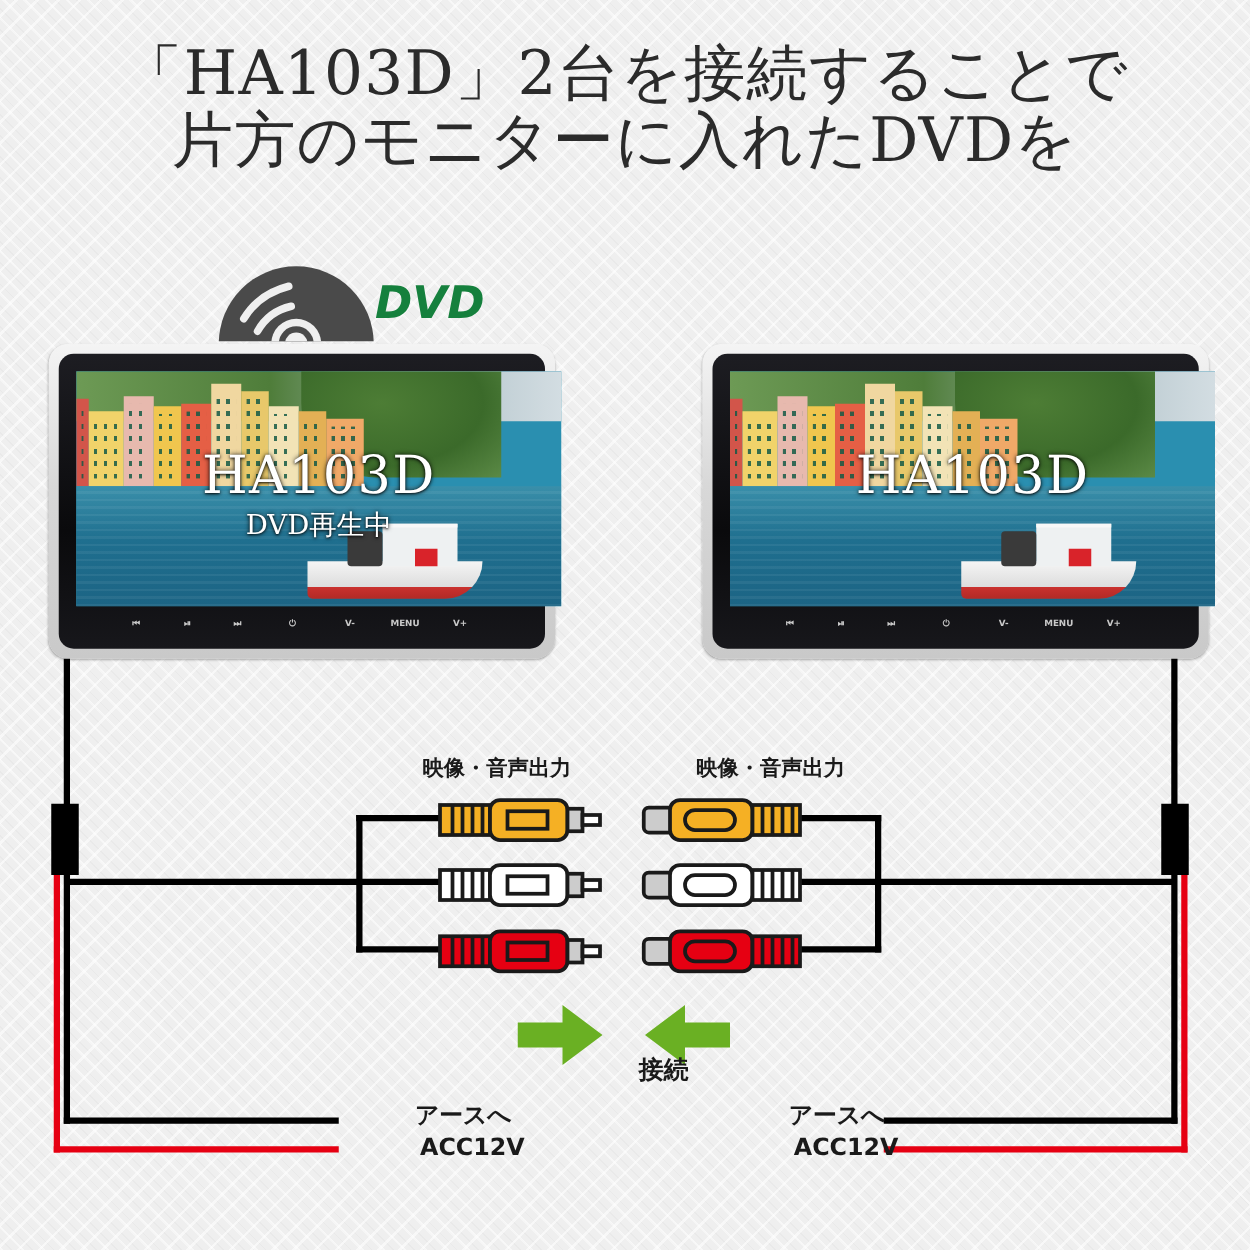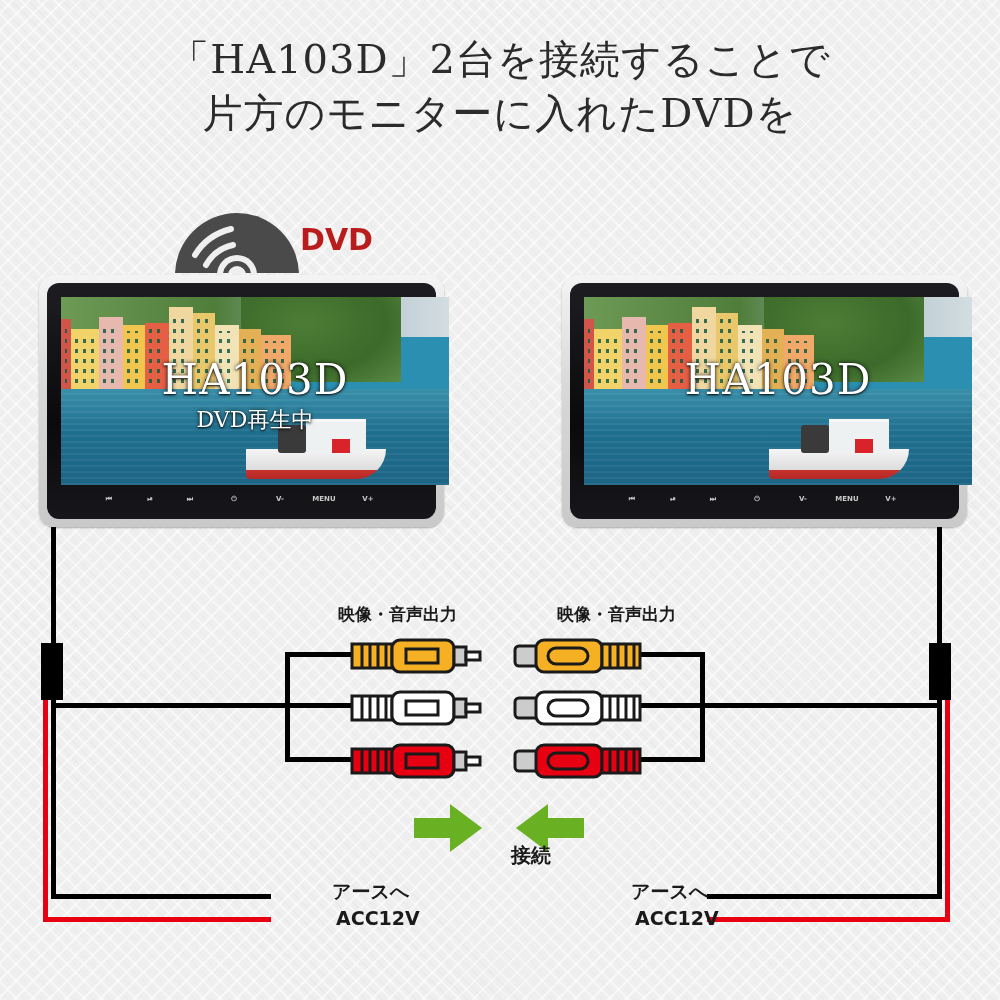--- a/index.html
+++ b/index.html
@@ -10,35 +10,35 @@
     background-image:
       repeating-linear-gradient(45deg, rgba(255,255,255,0.55) 0 2px, transparent 2px 12px),
       repeating-linear-gradient(-45deg, rgba(255,255,255,0.55) 0 2px, transparent 2px 12px),
       repeating-linear-gradient(45deg, rgba(0,0,0,0.025) 0 1px, transparent 1px 6px);
     font-family: "Liberation Sans", "DejaVu Sans", sans-serif;
   }
   .headline {
     position: absolute; left: 0; top: 32px; width: 1000px;
     text-align: center;
     font-family: "DejaVu Serif", "Liberation Serif", serif;
-    font-size: 40px; line-height: 54px; color: #2b2b2b;
+    font-size: 49px; line-height: 54px; color: #2b2b2b;
     letter-spacing: 1px;
   }
   .headline div { white-space: nowrap; }
 
   
   .disc {
     position: absolute; left: 173px; top: 211px; width: 128px; height: 62px;
     overflow: hidden;
   }
   .disc svg { display: block; }
   .disc-label {
     position: absolute; left: 300px; top: 222px;
-    font-size: 30px; font-weight: bold; color: #b91c1c;
-    font-family: "DejaVu Sans", sans-serif; letter-spacing: 0px;
+    font-size: 36px; font-weight: bold; color: #15803d;
+    font-family: "DejaVu Sans", sans-serif; letter-spacing: 0px; font-style: italic;
   }
 
   
   .monitor {
     position: absolute; width: 405px; height: 252px;
     border-radius: 16px;
     background: linear-gradient(180deg, #f4f4f4 0%, #d8d8d8 45%, #c9c9c9 100%);
     box-shadow: 0 1px 2px rgba(0,0,0,0.3);
   }
   .monitor .bezel {

